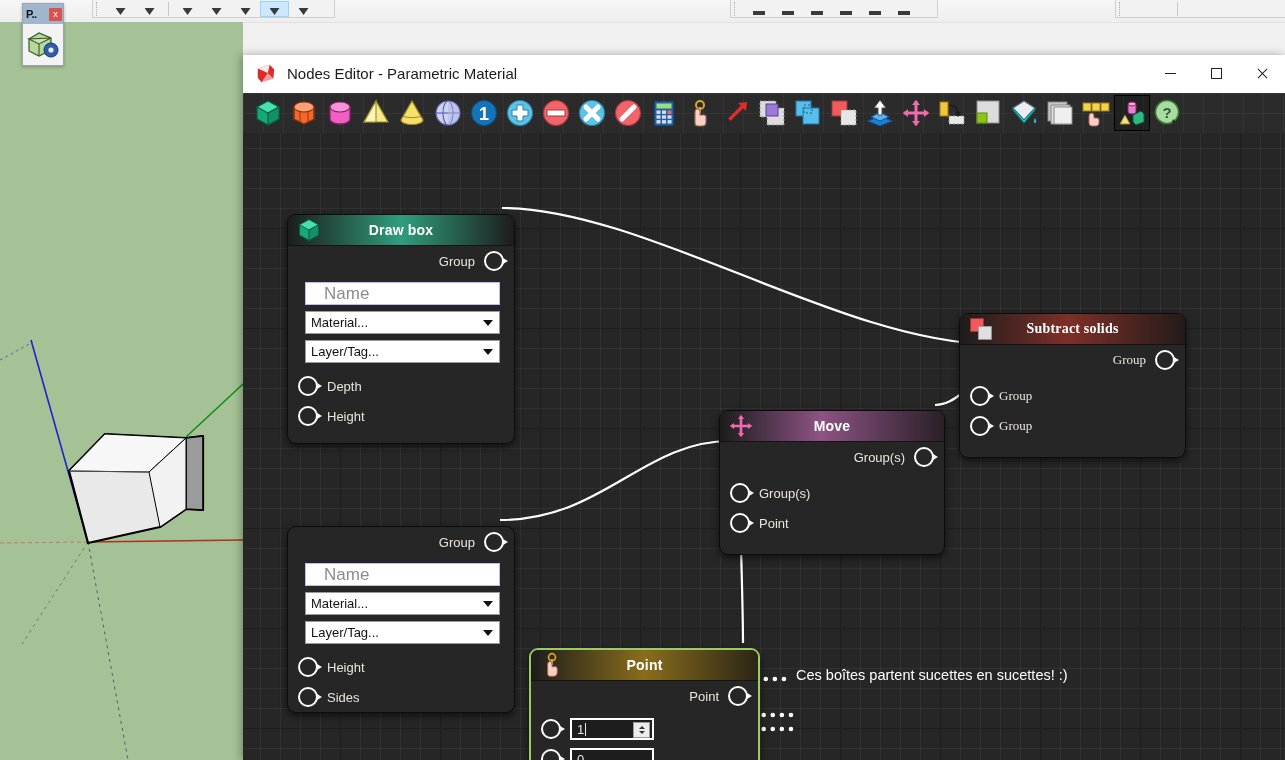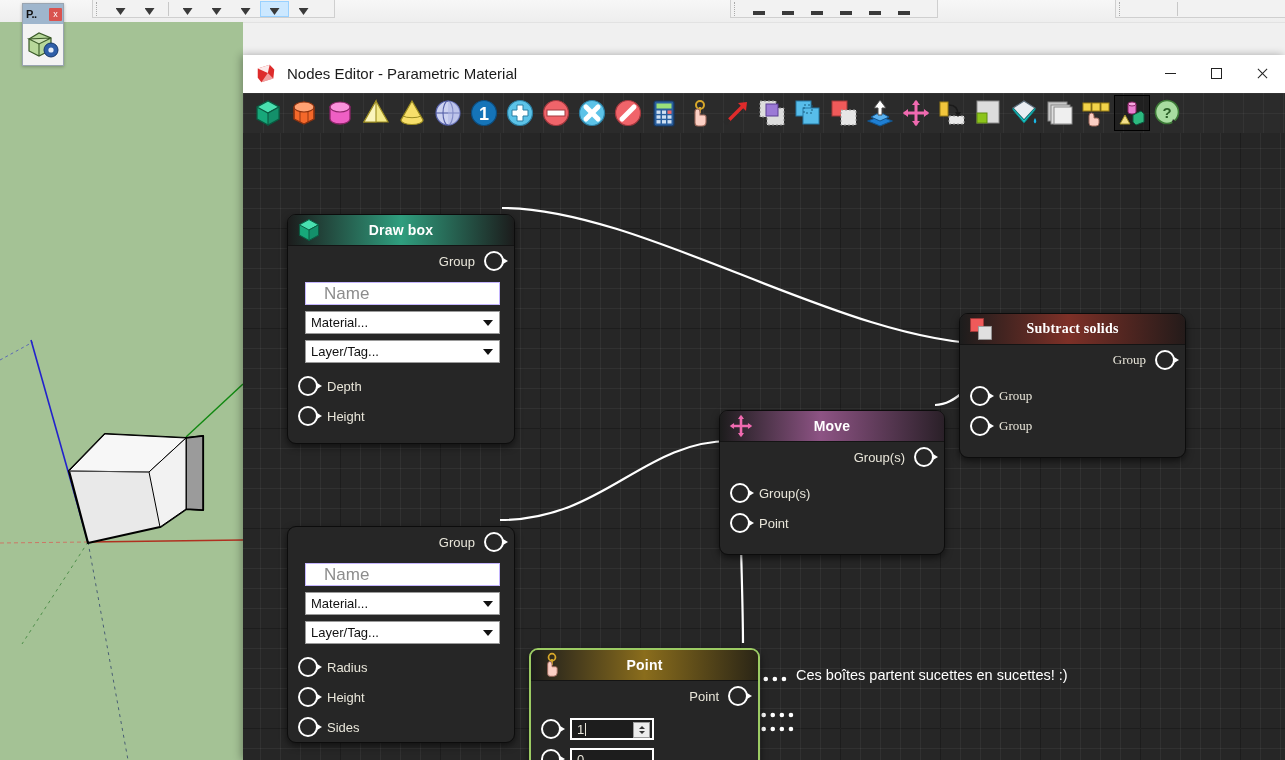--- a/index.html
+++ b/index.html
@@ -613,24 +613,20 @@
               <span class="caret"></span>
             </div>
           </div>
           <div class="field-wrap">
             <div class="sel-input">
               <span>Layer/Tag...</span>
               <span class="caret"></span>
             </div>
           </div>
           <div style="height:8px"></div>
-          <div class="port-row in">
-            <span class="socket"></span>
-            <span class="port-label">Radius</span>
-          </div>
           <div class="port-row in">
             <span class="socket"></span>
             <span class="port-label">Height</span>
           </div>
           <div class="port-row in">
             <span class="socket"></span>
             <span class="port-label">Sides</span>
           </div>
 
         </div>

